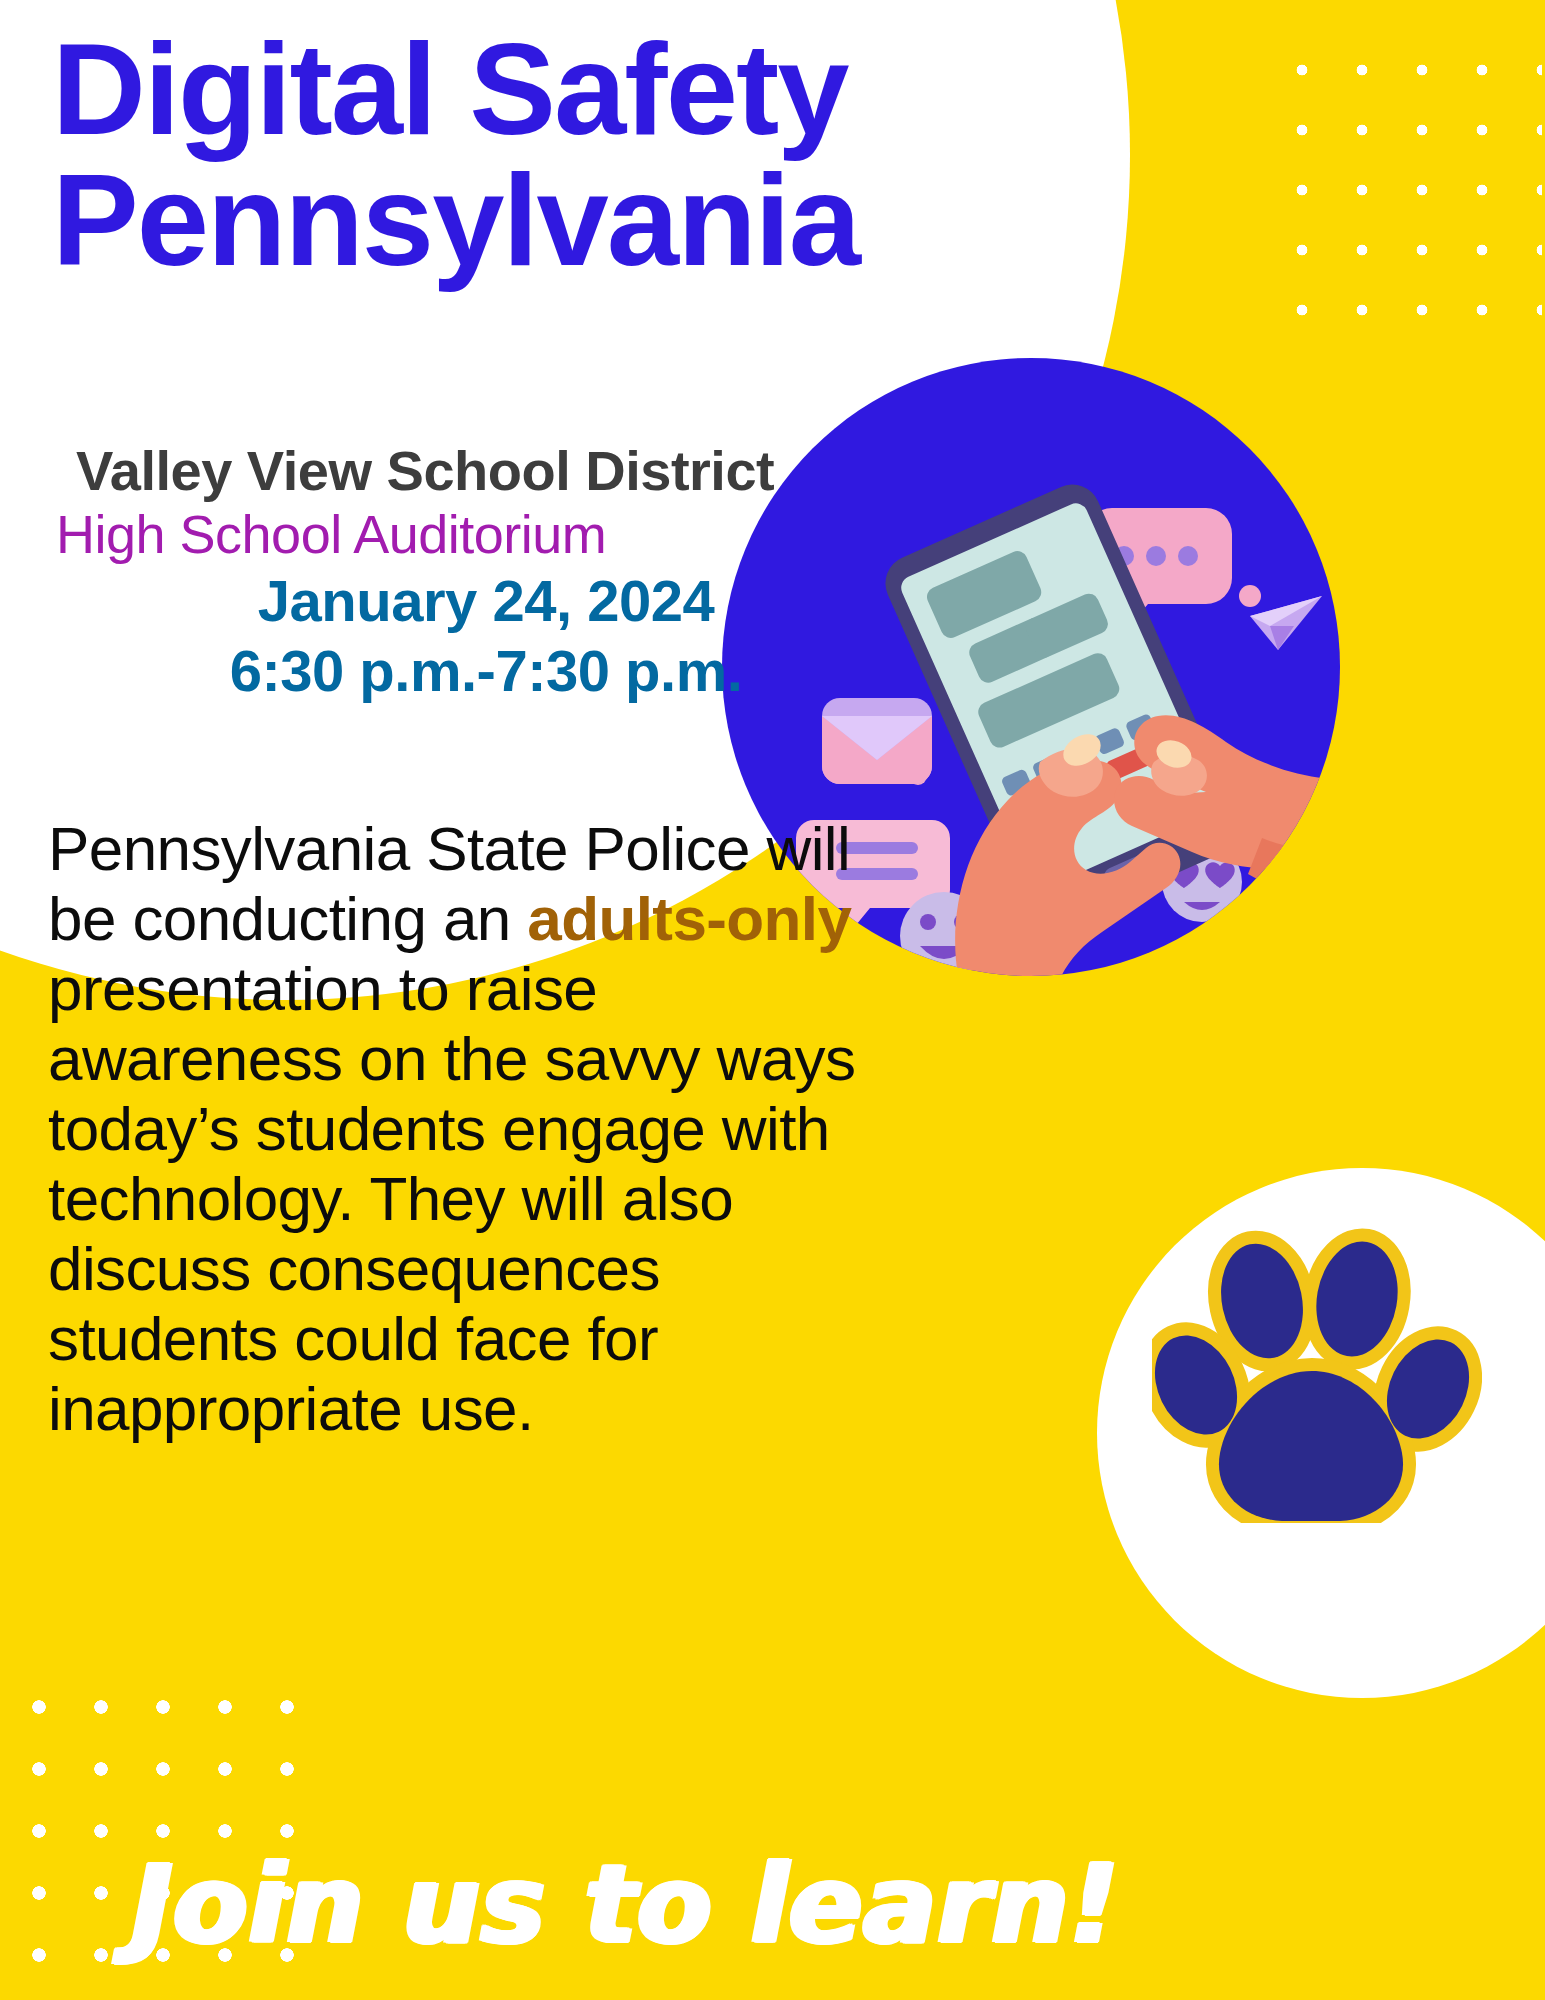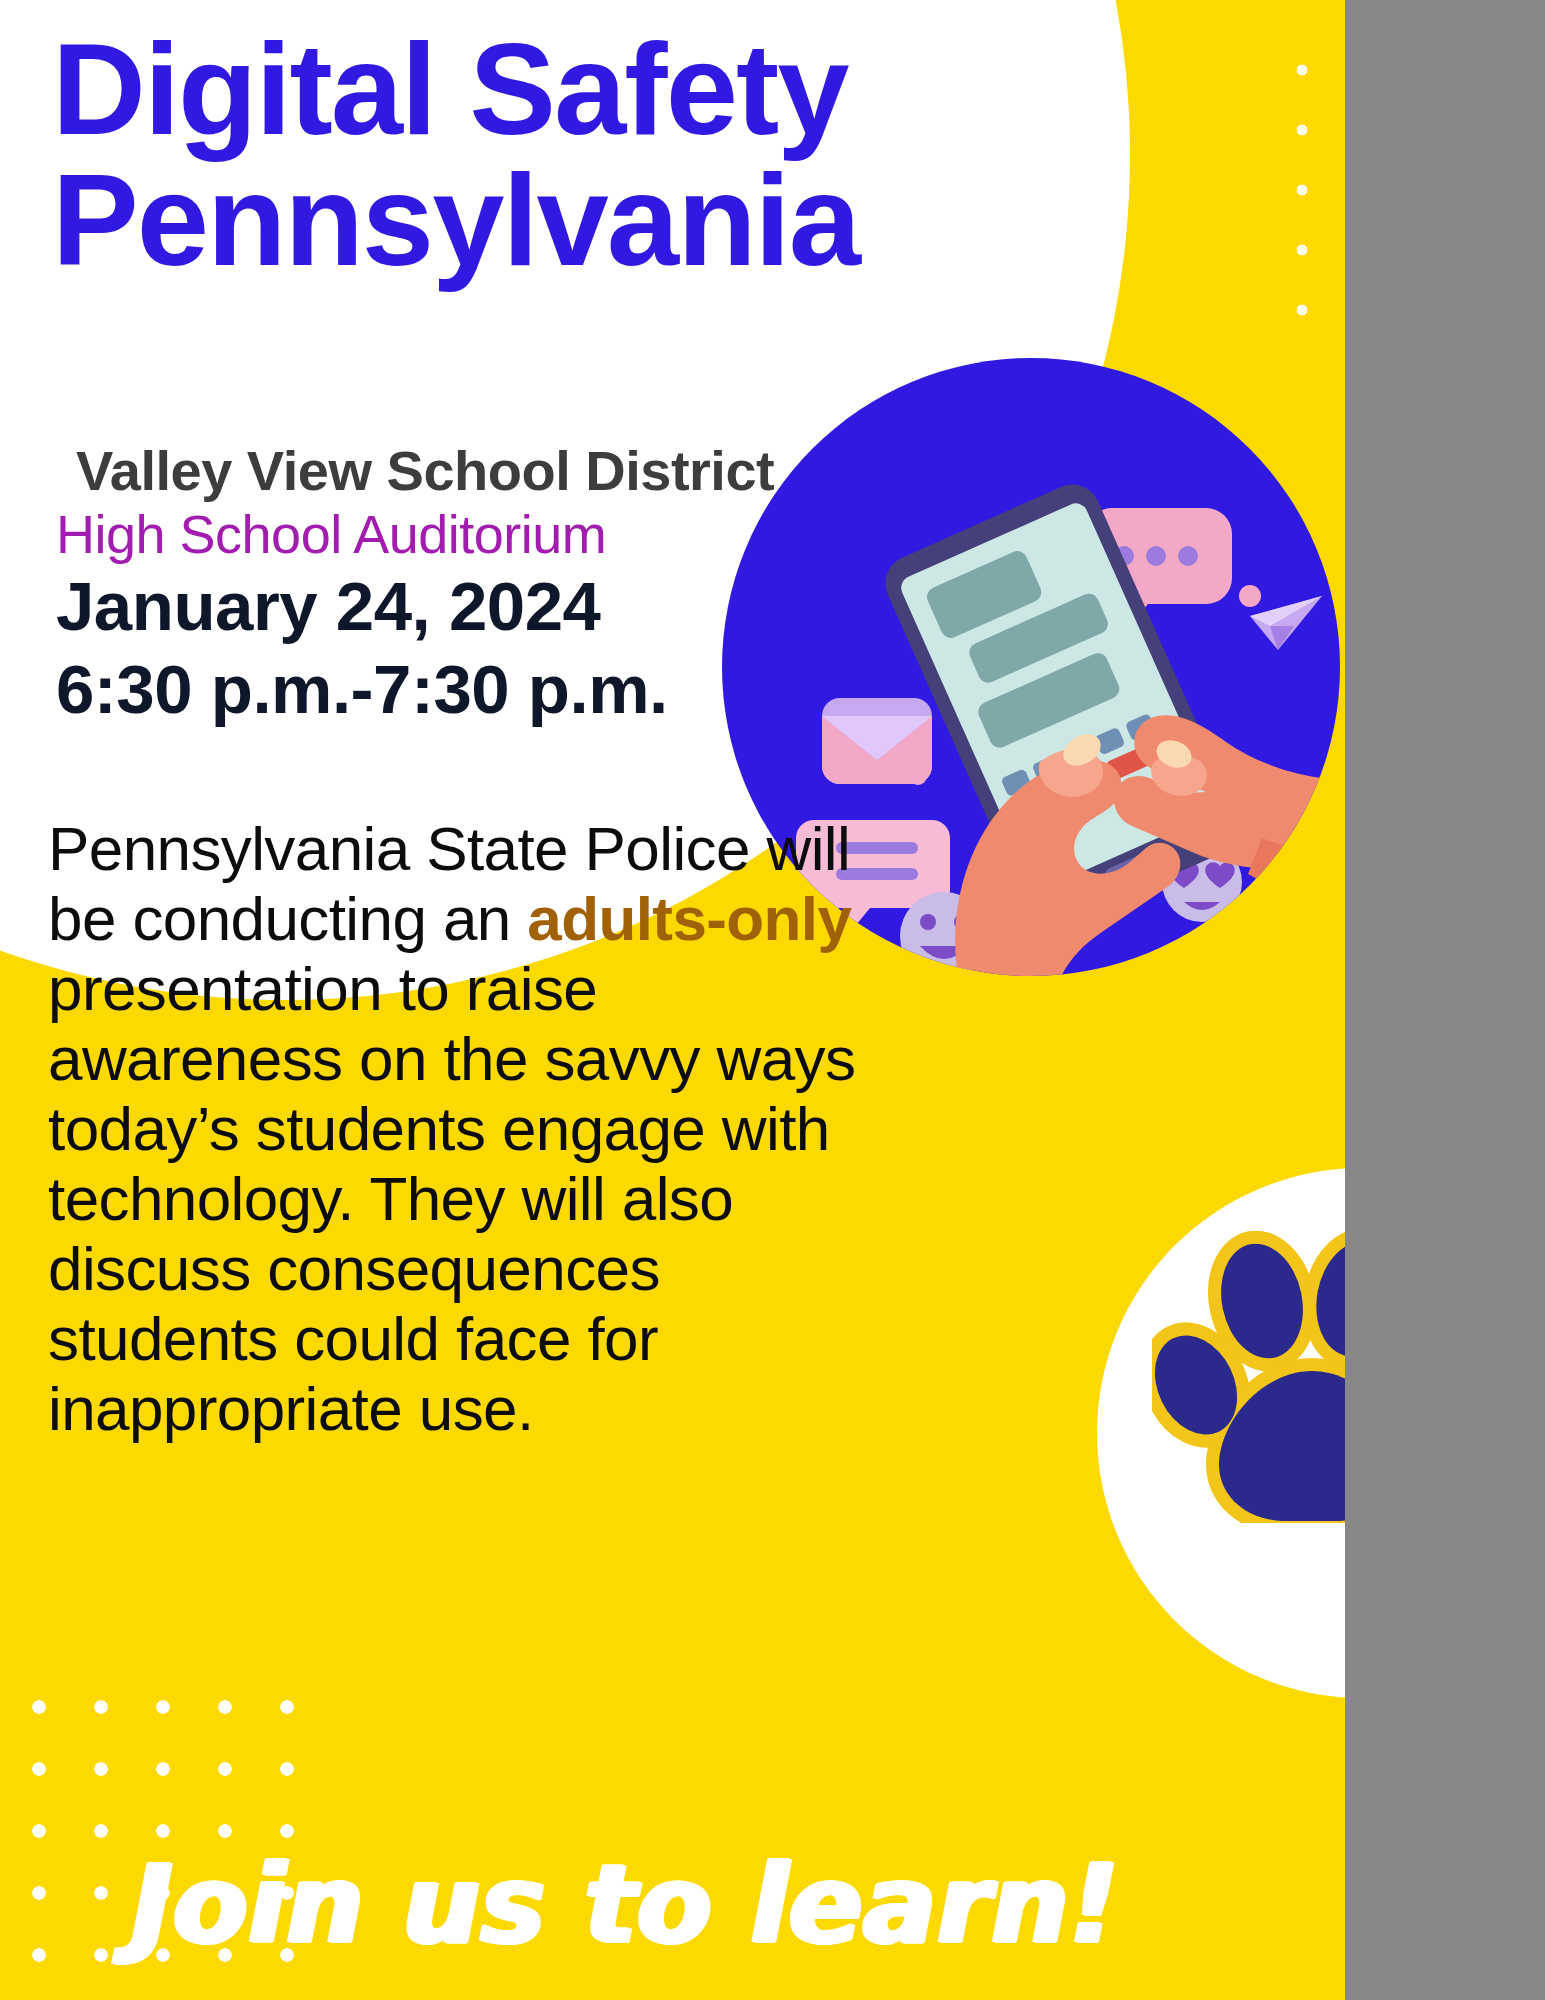--- a/index.html
+++ b/index.html
@@ -1,20 +1,20 @@
 <!DOCTYPE html>
 <html><head>
 <meta charset="utf-8">
 <style>
   * { margin:0; padding:0; box-sizing:border-box; }
   html, body { background:#888; }
 
   .poster {
     position: relative;
-    width: 1345px;
+    width: 1545px;
     height: 2000px;
     background: #FCD900;
     overflow: hidden;
     font-family: "Liberation Sans", sans-serif;
   }
 
   
   .white-blob {
     position:absolute;
     left:-560px; top:-690px;
@@ -104,25 +104,26 @@
   }
   .meta .venue {
     color:#a21caf;
     font-size:54px;
     font-weight:normal;
     line-height:1.18;
     letter-spacing:-0.5px;
   }
   .meta .date,
   .meta .time {
-    color:#0f172a;
-    font-size:69px;
+    color:#0369a1;
+    font-size:58px;
     font-weight:bold;
     line-height:1.20;
     letter-spacing:-0.5px;
+    text-align:center;
   }
 
   
   .body-copy {
     position:absolute;
     left:48px; top:814px;
     z-index:10;
     width:830px;
     color:#0c0c0c;
     font-size:62px;

